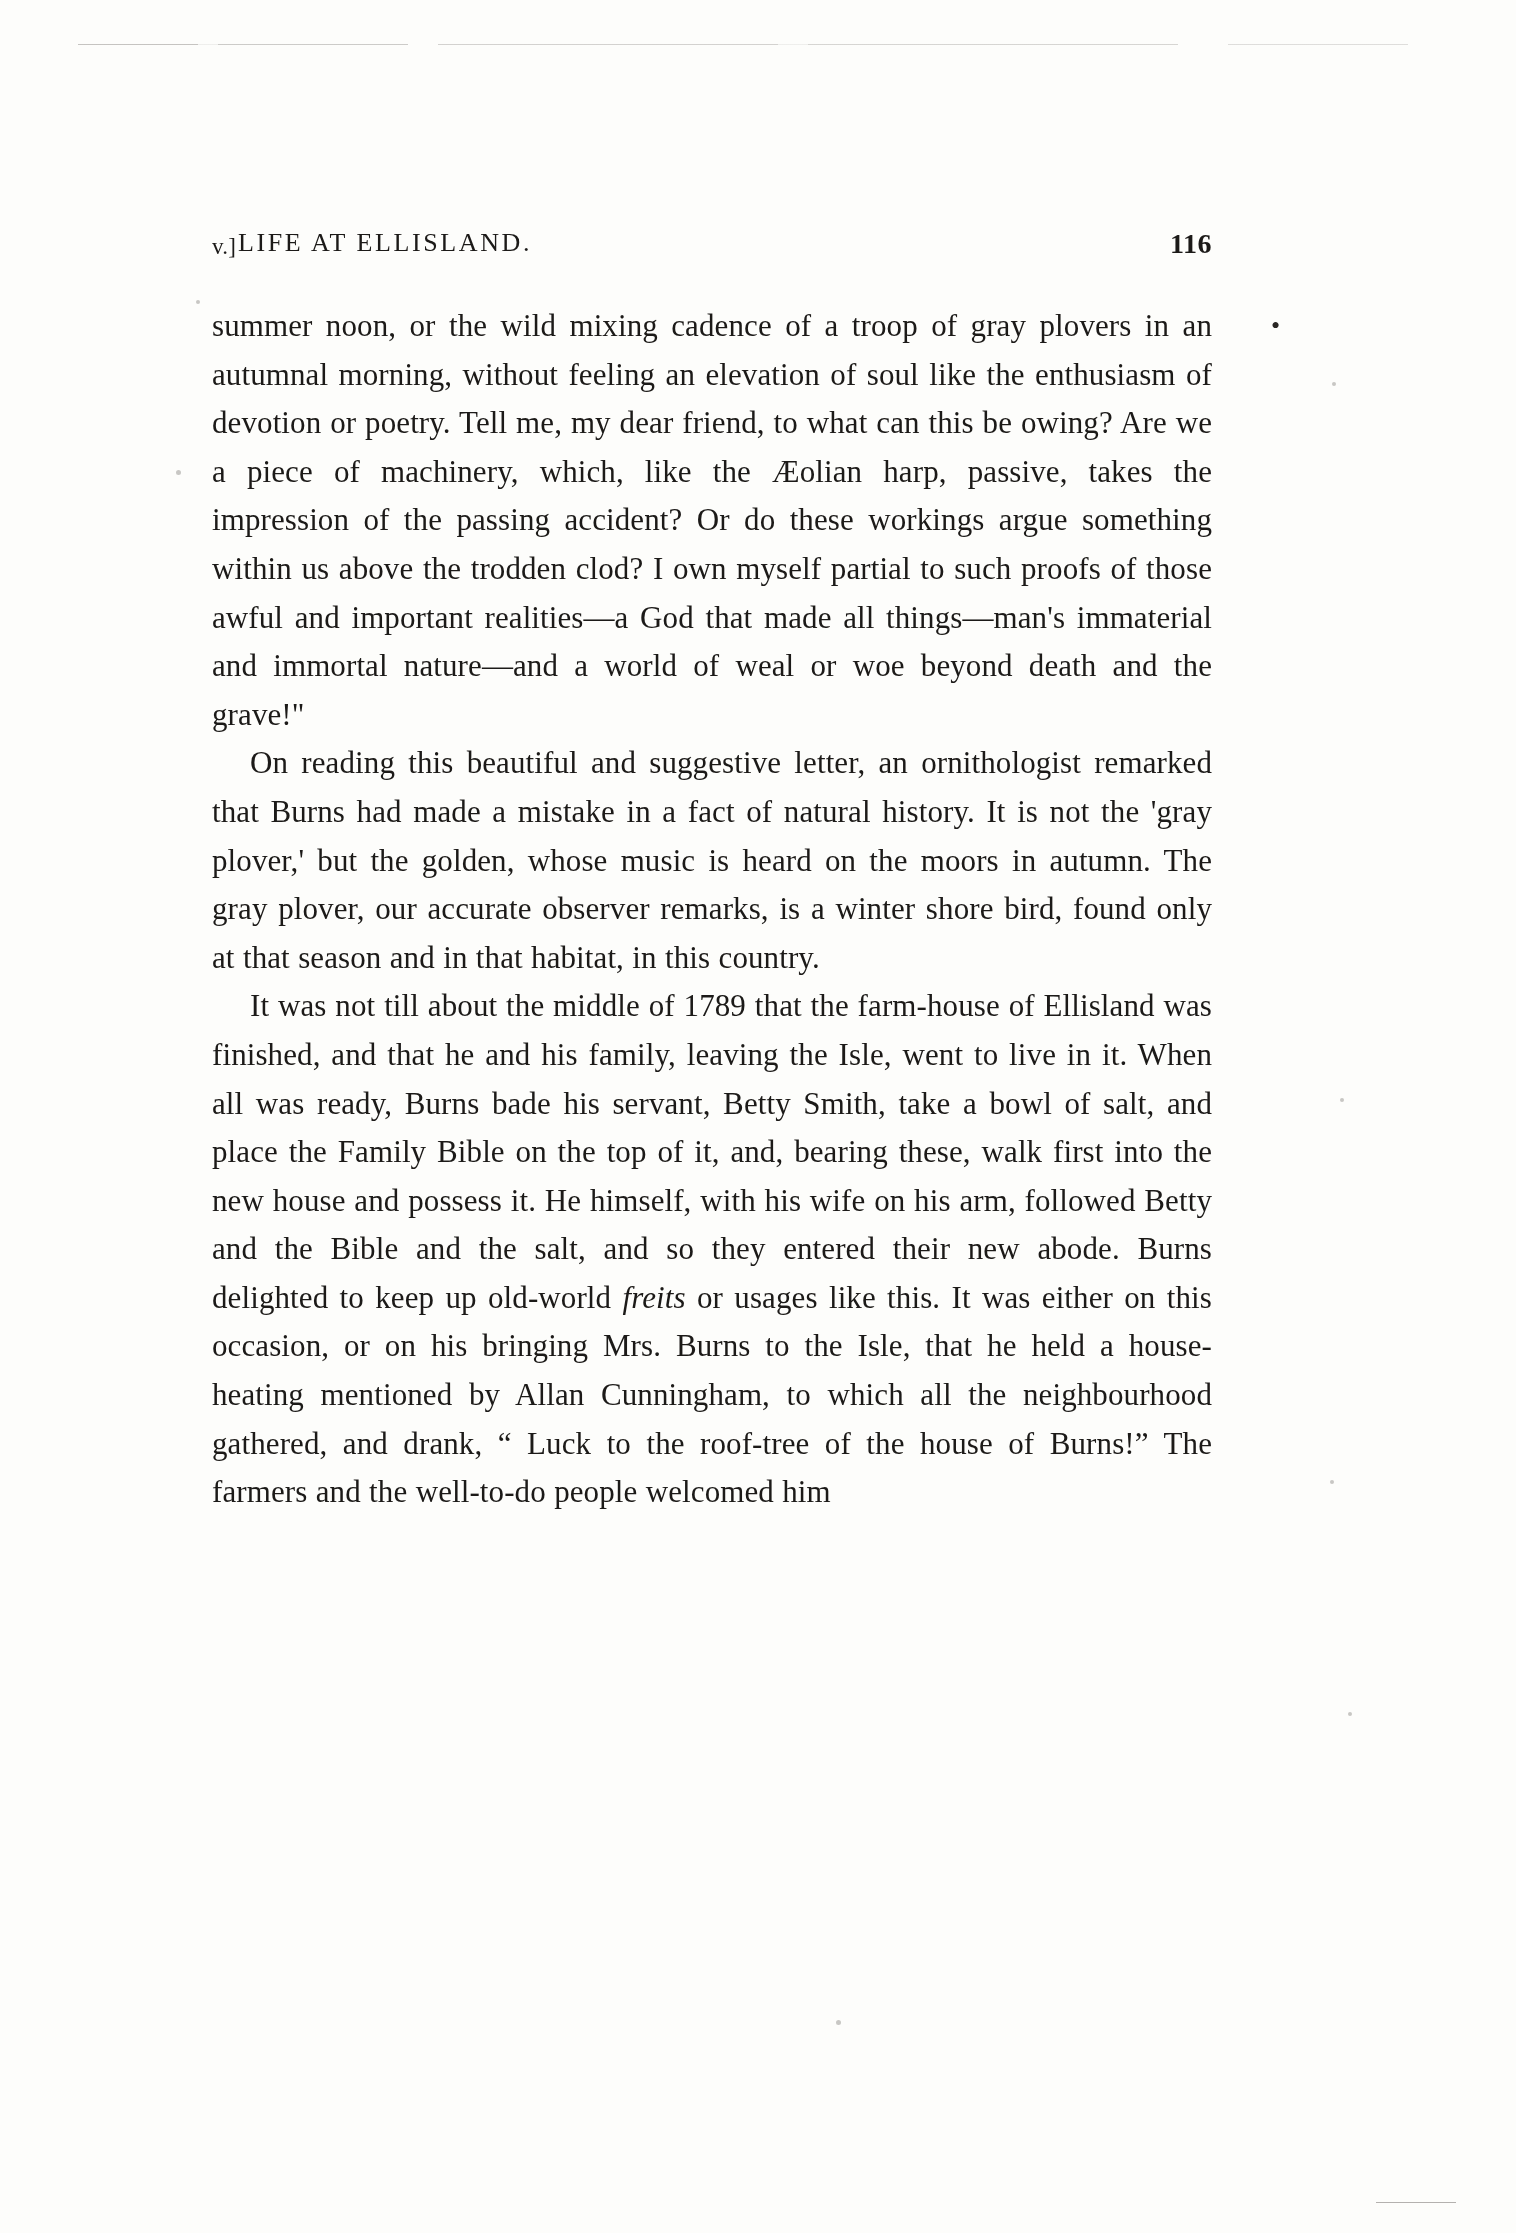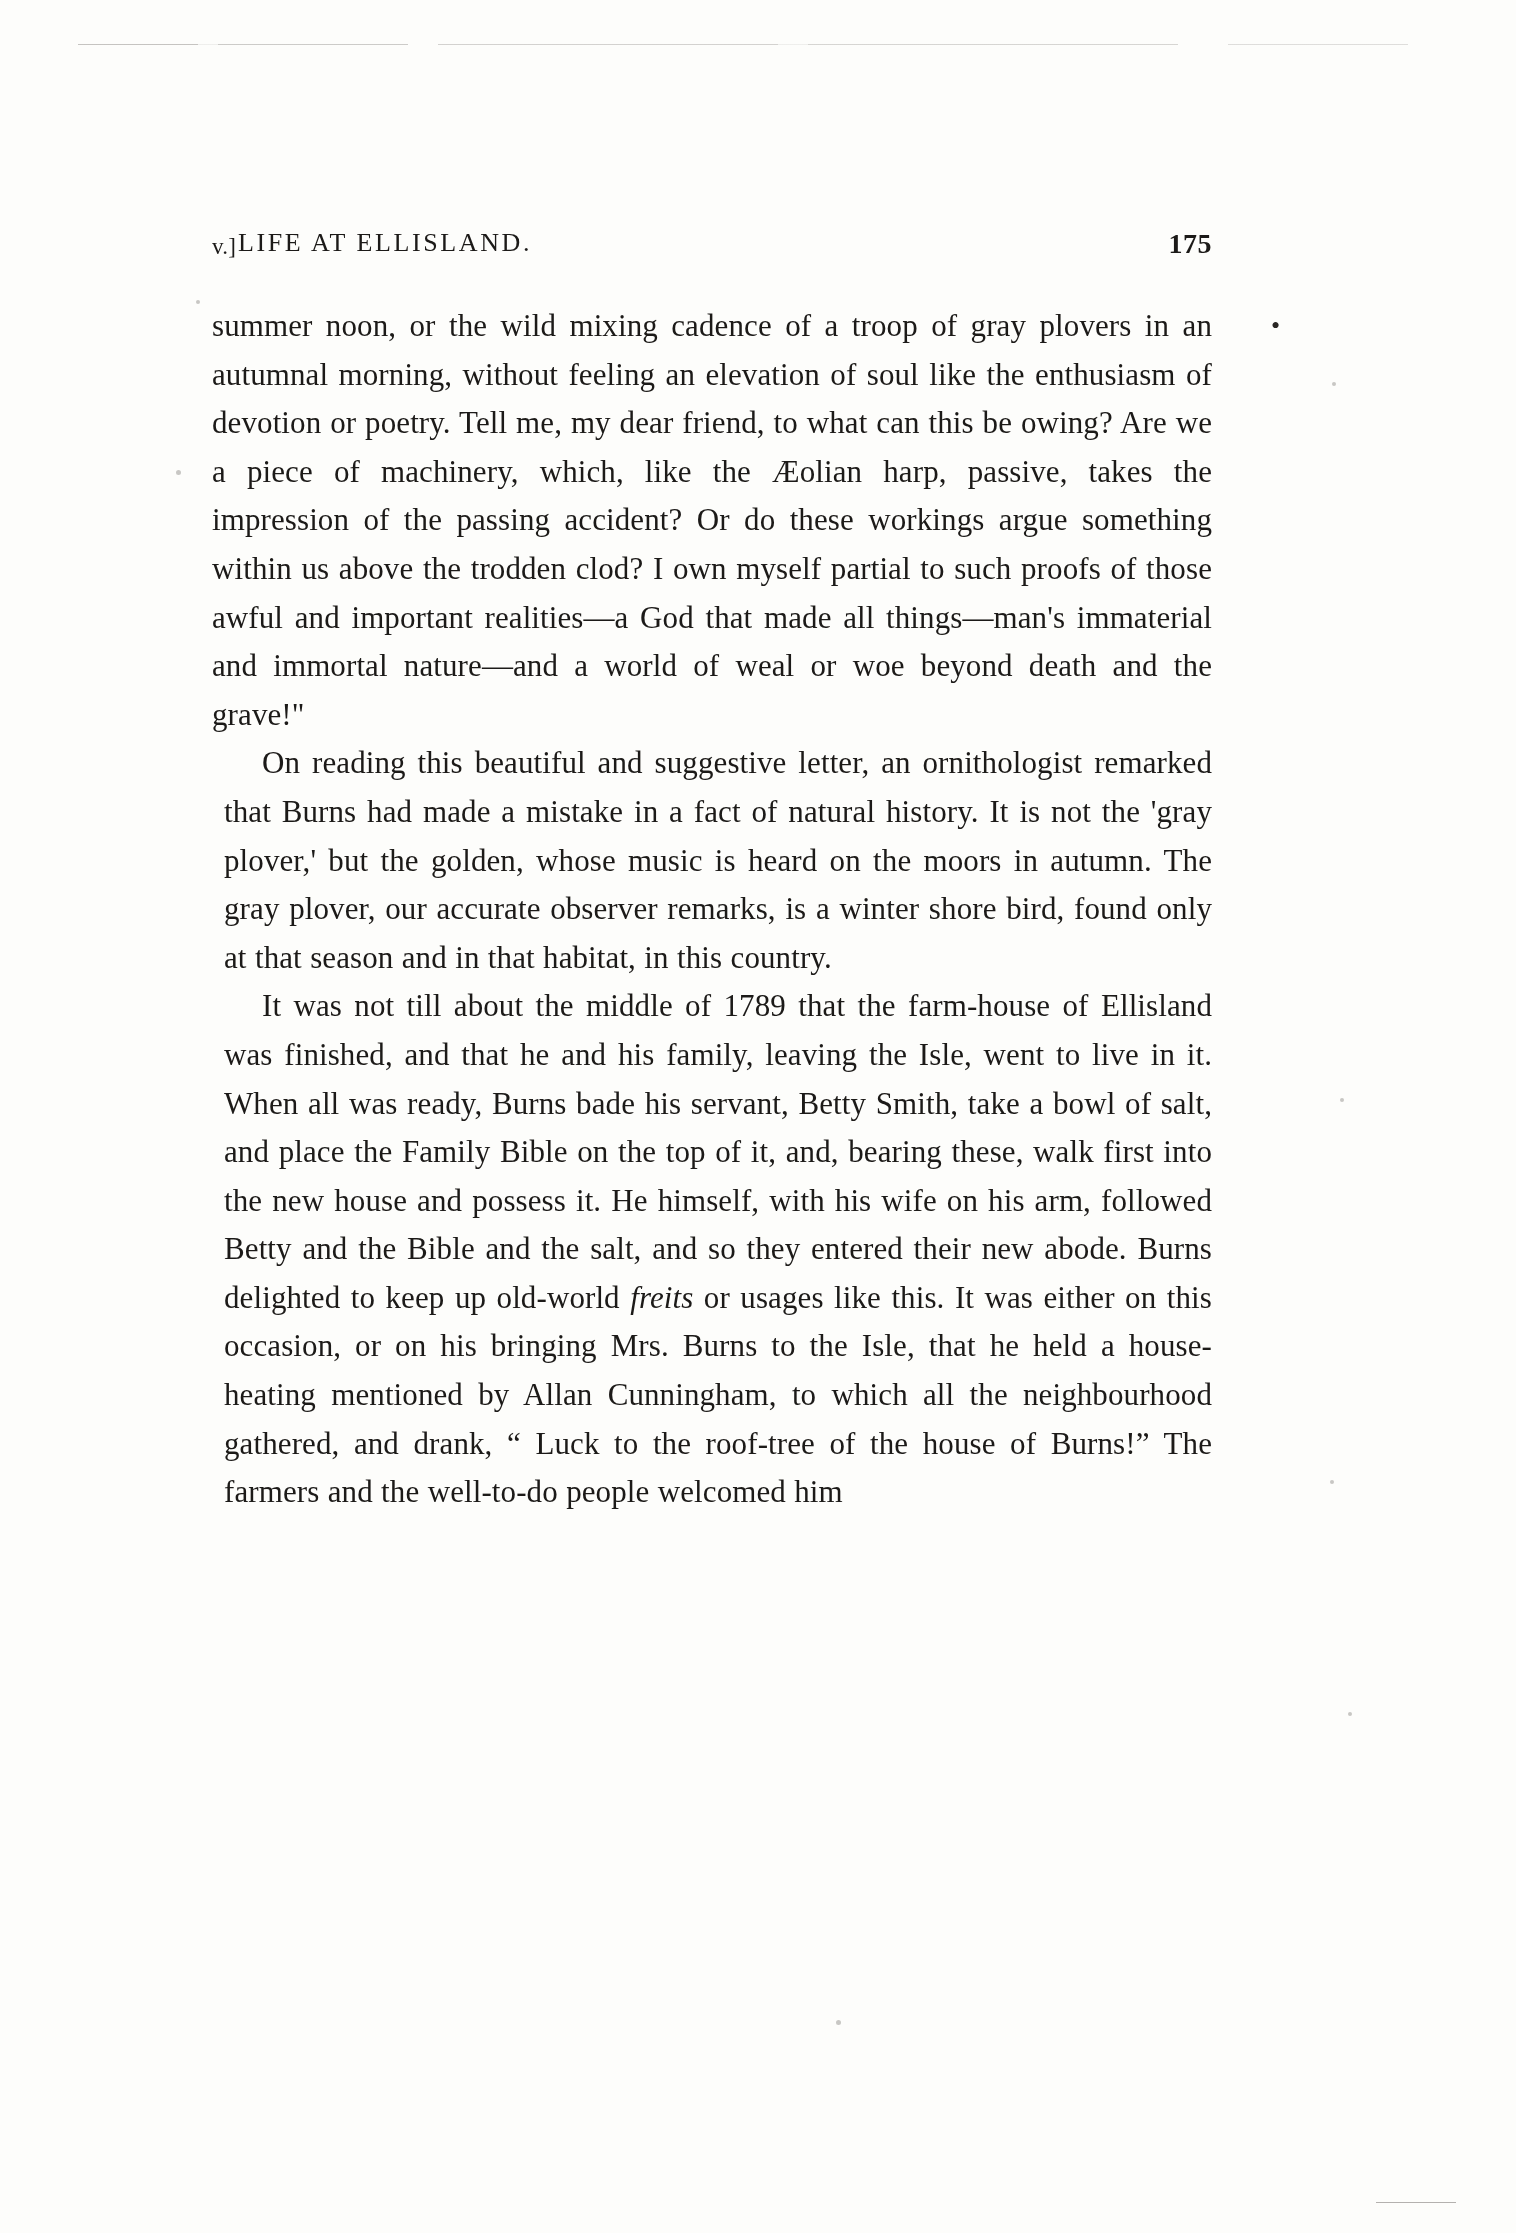--- a/index.html
+++ b/index.html
@@ -100,21 +100,20 @@
     text-align: justify;
     text-justify: inter-word;
     letter-spacing: 0.1px;
     word-spacing: 0.5px;
   }
   p.body-par.indent {
     text-indent: 38px;
   }
   p.body-par + p.body-par {
     margin-top: 0;
-    margin-left: 12px;
   }
   i { font-style: italic; }
 
   
   .ink-mark {
     position: absolute;
     left: 1271px;
     top: 318px;
     width: 14px;
     height: 16px;
@@ -146,21 +145,21 @@
   <span class="speck" style="left:1348px; top:1712px; width:4px; height:4px;"></span>
   <span class="speck" style="left:836px; top:2020px; width:5px; height:5px;"></span>
 
   <div class="ink-mark">•</div>
 
   <div class="text-block">
 
     <div class="running-head">
       <span class="rh-sig">v.]</span>
       <span class="rh-title">LIFE AT ELLISLAND.</span>
-      <span class="rh-folio">175</span>
+      <span class="rh-folio">116</span>
     </div>
 
     <p class="body-par">summer noon, or the wild mixing cadence of a troop of gray plovers in an autumnal morning, without feeling an elevation of soul like the enthusiasm of devotion or poetry. Tell me, my dear friend, to what can this be owing? Are we a piece of machinery, which, like the Æolian harp, passive, takes the impression of the passing accident? Or do these workings argue something within us above the trodden clod? I own myself partial to such proofs of those awful and important realities—a God that made all things—man's immaterial and immortal nature—and a world of weal or woe beyond death and the grave!"</p>
 
     <p class="body-par indent">On reading this beautiful and suggestive letter, an ornithologist remarked that Burns had made a mistake in a fact of natural history. It is not the 'gray plover,' but the golden, whose music is heard on the moors in autumn. The gray plover, our accurate observer remarks, is a winter shore bird, found only at that season and in that habitat, in this country.</p>
 
     <p class="body-par indent"><span>It was not till about the middle of 1789 that the farm-house of Ellisland was finished, and that he and his family, leaving the Isle, went to live in it. When all was ready, Burns bade his servant, Betty Smith, take a bowl of salt, and place the Family Bible on the top of it, and, bearing these, walk first into the new house and possess it. He himself, with his wife on his arm, followed Betty and the Bible and the salt, and so they entered their new abode. Burns delighted to keep up old-world </span><i>freits</i><span> or usages like this. It was either on this occasion, or on his bringing Mrs. Burns to the Isle, that he held a house-heating mentioned by Allan Cunningham, to which all the neighbourhood gathered, and drank, “ Luck to the roof-tree of the house of Burns!” The farmers and the well-to-do people welcomed him</span></p>
 
   </div>
 </div>

